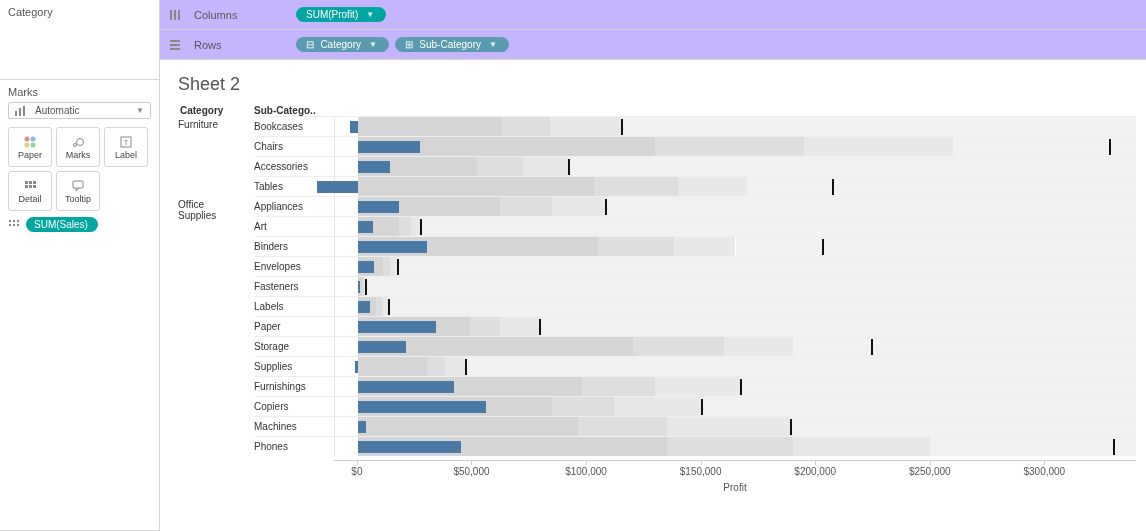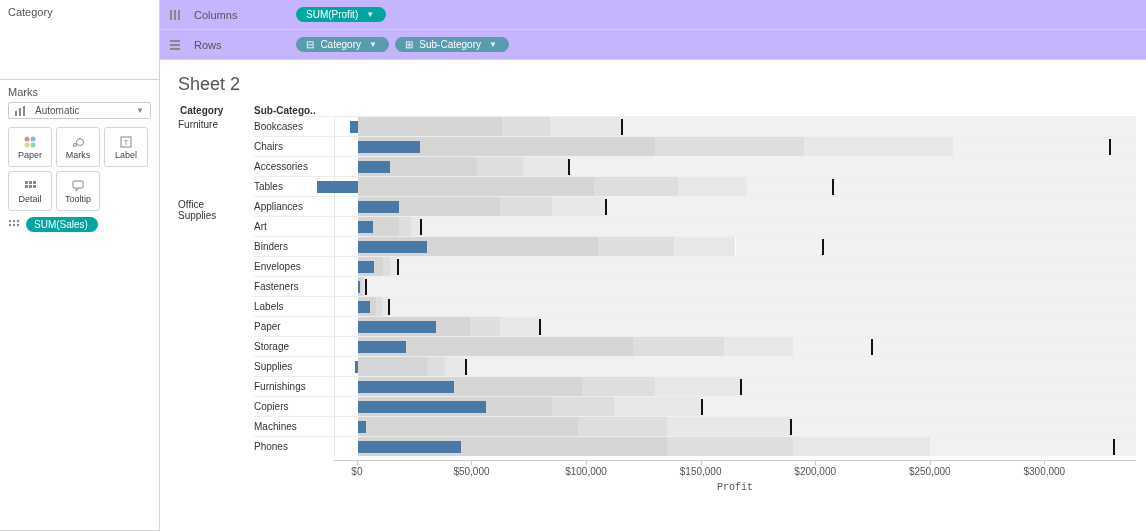--- a/index.html
+++ b/index.html
@@ -74,21 +74,21 @@
   .band.b4 { background: #f1f1f1; }
   .bar { position: absolute; top: 4px; height: 12px; background: #4a79a6; }
   .tick { position: absolute; top: 2px; height: 16px; width: 2px; background: #111; }
 
   .axis { display: flex; margin-top: 4px; }
   .axis-spacer { width: 156px; }
   .axis-body { flex: 1; position: relative; height: 36px; }
   .axis-line { position: absolute; top: 0; left: 0; right: 0; border-top: 1px solid #ccc; }
   .axis-tick { position: absolute; top: 0; width: 1px; height: 5px; background: #ccc; }
   .axis-label { position: absolute; top: 6px; font-size: 10px; color: #555; transform: translateX(-50%); }
-  .axis-title { position: absolute; top: 22px; left: 50%; transform: translateX(-50%); font-size: 10px; color: #555; font-family: Liberation Mono, monospace; }
+  .axis-title { position: absolute; top: 22px; left: 50%; transform: translateX(-50%); font-size: 10px; color: #555; }
 
   
   svg { display: block; }
 </style>
 </head>
 <body>
 
 <div class="app">
   <div class="left-col">
     <div class="panel filters-panel">

